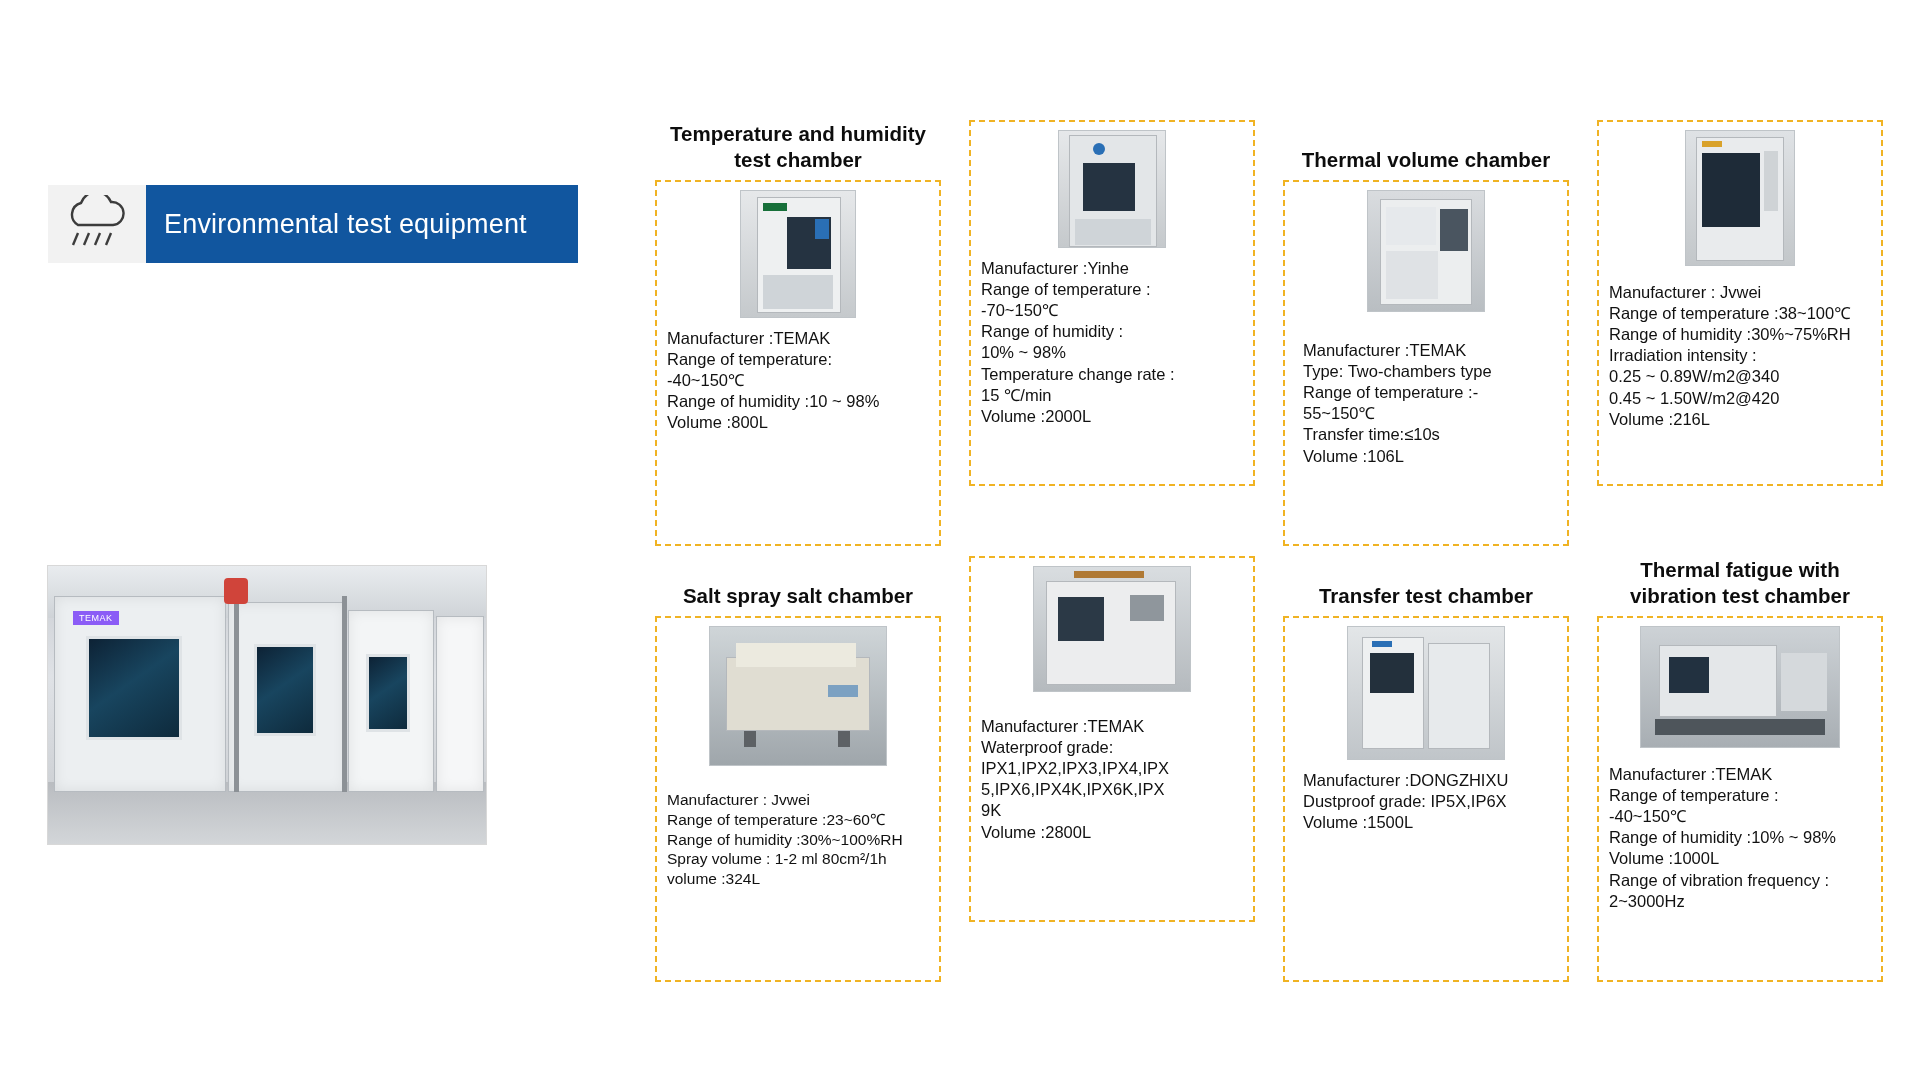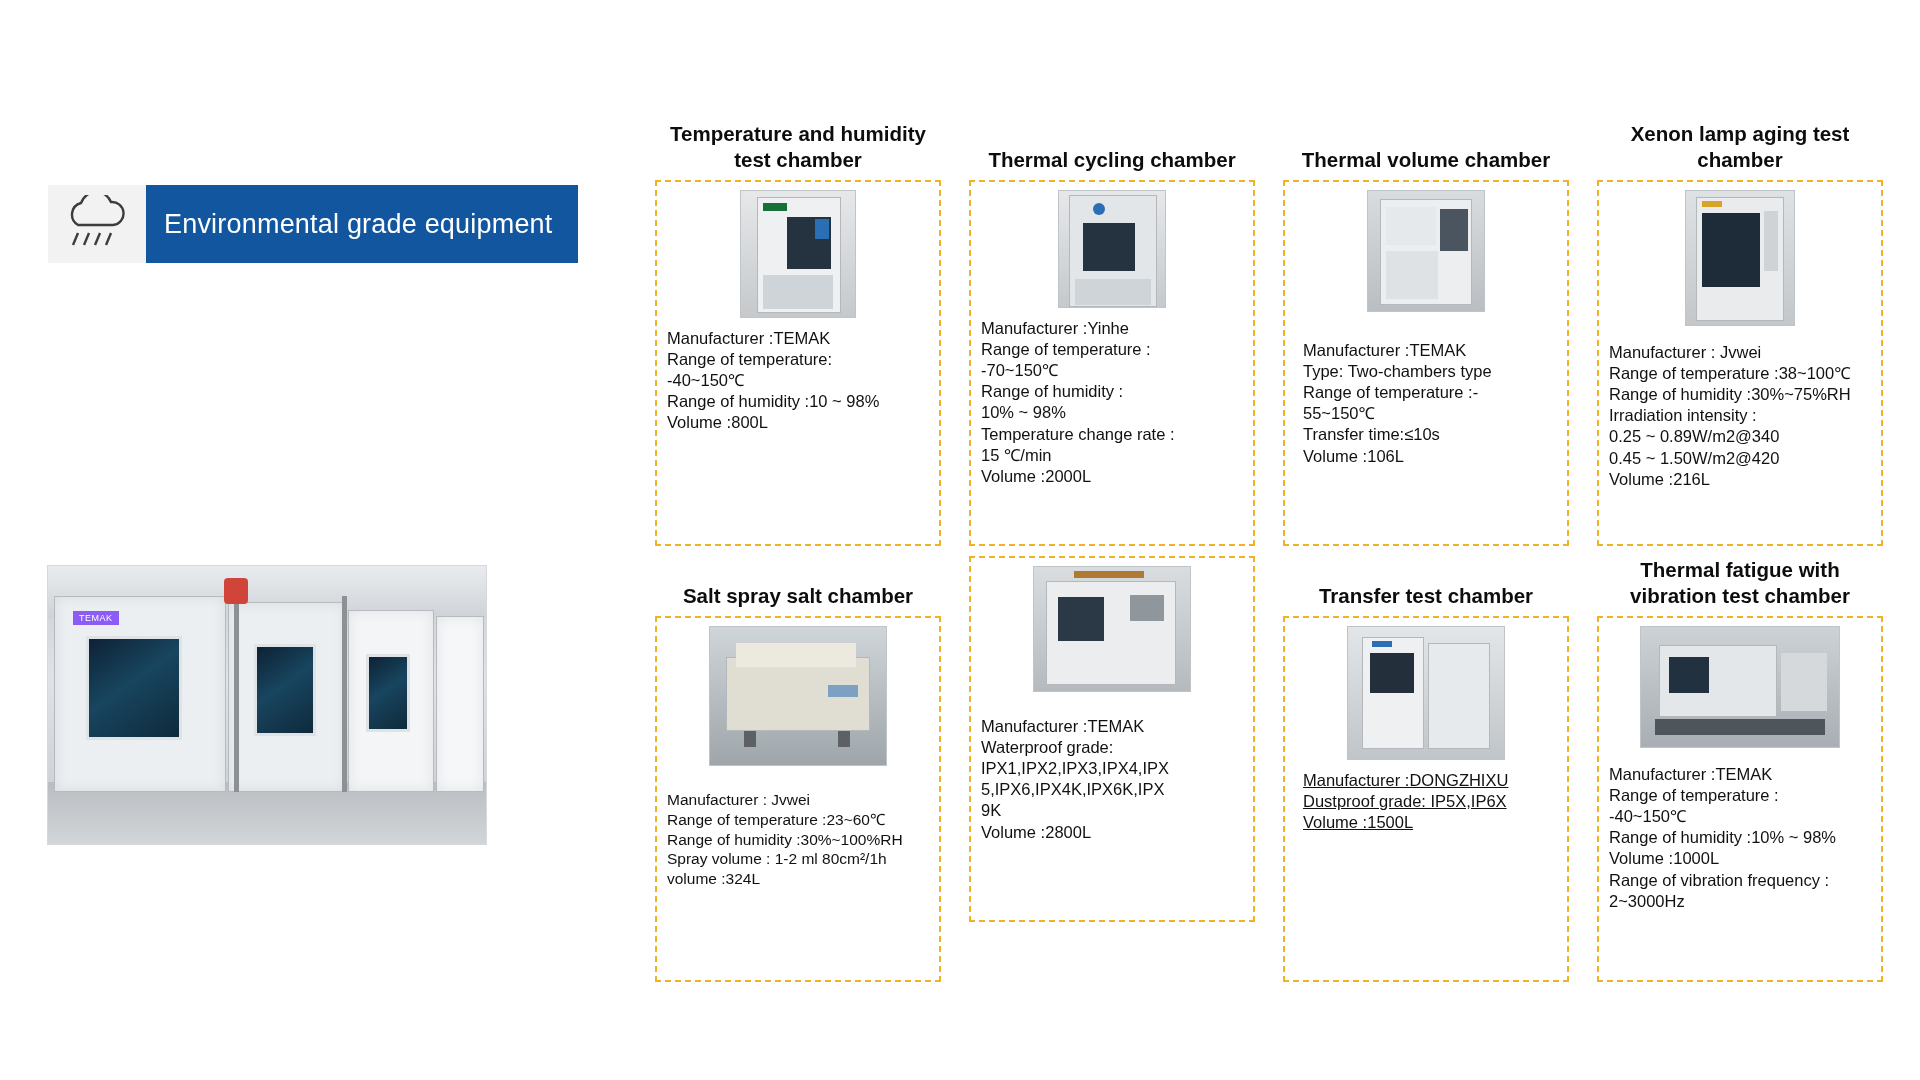--- a/index.html
+++ b/index.html
@@ -163,21 +163,21 @@
     <div class="title-row">
       <div class="cloud-icon-box">
         <svg width="74" height="58" viewBox="0 0 74 58">
           <path d="M18 30 a12 12 0 0 1 3-22 a16 16 0 0 1 30 -1 a11 11 0 0 1 2 23 z" fill="none" stroke="#3c3c3c" stroke-width="2.4"></path>
           <line x1="18" y1="38" x2="13" y2="50" stroke="#3c3c3c" stroke-width="2.4"></line>
           <line x1="29" y1="38" x2="24" y2="50" stroke="#3c3c3c" stroke-width="2.4"></line>
           <line x1="40" y1="38" x2="35" y2="50" stroke="#3c3c3c" stroke-width="2.4"></line>
           <line x1="51" y1="38" x2="46" y2="50" stroke="#3c3c3c" stroke-width="2.4"></line>
         </svg>
       </div>
-      <div class="title-bar">Environmental grade equipment</div>
+      <div class="title-bar">Environmental test equipment</div>
     </div>
   </div>
 
   <div class="left-photo">
     <div class="lp-ceil"></div>
     <div class="lp-floor"></div>
     <div class="lp-unit lp-u4"></div>
     <div class="lp-unit lp-u3"></div>
     <div class="lp-unit lp-u2"></div>
     <div class="lp-unit lp-u1">
@@ -212,23 +212,20 @@
           </div>
           <div class="specs">Manufacturer :TEMAK
 Range of temperature:
 -40~150℃
 Range of humidity :10 ~ 98%
 Volume :800L</div>
         </div>
       </div>
 
       <div class="card">
-        <div class="card-title">
-          <span>Thermal cycling chamber</span>
-        </div>
         <div class="card-body">
           <div class="card-photo" style="width:108px;height:118px">
             <div class="mc">
               <div class="mc-bg"></div>
               <div class="mc-box" style="left:10px;top:4px;width:88px;height:112px;background:#e3e6e8;"></div>
               <div class="mc-blue" style="left:34px;top:12px;width:12px;height:12px;border-radius:50%;"></div>
               <div class="mc-dark" style="left:24px;top:32px;width:52px;height:48px;"></div>
               <div class="mc-strip" style="left:16px;top:88px;width:76px;height:26px;"></div>
             </div>
           </div>
@@ -260,23 +257,20 @@
           <div class="specs indent" style="margin-top:28px;">Manufacturer :TEMAK
 Type: Two-chambers type
 Range of temperature :-
 55~150℃
 Transfer time:≤10s
 Volume :106L</div>
         </div>
       </div>
 
       <div class="card">
-        <div class="card-title">
-          <span>Xenon lamp aging test chamber</span>
-        </div>
         <div class="card-body">
           <div class="card-photo" style="width:110px;height:136px">
             <div class="mc">
               <div class="mc-bg" style="background:linear-gradient(to bottom,#dfe2e5,#c3c7ca);"></div>
               <div class="mc-box" style="left:10px;top:6px;width:88px;height:124px;background:#e9ebed;"></div>
               <div class="mc-dark" style="left:16px;top:22px;width:58px;height:74px;background:#1e2b38;"></div>
               <div class="mc-strip" style="left:78px;top:20px;width:14px;height:60px;background:#cfd3d6;"></div>
               <div class="mc-amber" style="left:16px;top:10px;width:20px;height:6px;"></div>
             </div>
           </div>
@@ -344,21 +338,21 @@
         <div class="card-body">
           <div class="card-photo" style="width:158px;height:134px">
             <div class="mc">
               <div class="mc-bg" style="background:linear-gradient(to bottom,#e3e6e8,#c0c5c9);"></div>
               <div class="mc-box" style="left:14px;top:10px;width:62px;height:112px;background:#eef0f1;"></div>
               <div class="mc-box" style="left:80px;top:16px;width:62px;height:106px;background:#e7eaec;"></div>
               <div class="mc-dark" style="left:22px;top:26px;width:44px;height:40px;background:#23303c;"></div>
               <div class="mc-blue" style="left:24px;top:14px;width:20px;height:6px;"></div>
             </div>
           </div>
-          <div class="specs indent" style="text-decoration:underline;">Manufacturer :DONGZHIXU
+          <div class="specs indent" style="">Manufacturer :DONGZHIXU
 Dustproof grade: IP5X,IP6X
 Volume :1500L</div>
         </div>
       </div>
 
       <div class="card">
         <div class="card-title">
           <span>Thermal fatigue with vibration test chamber</span>
         </div>
         <div class="card-body">

